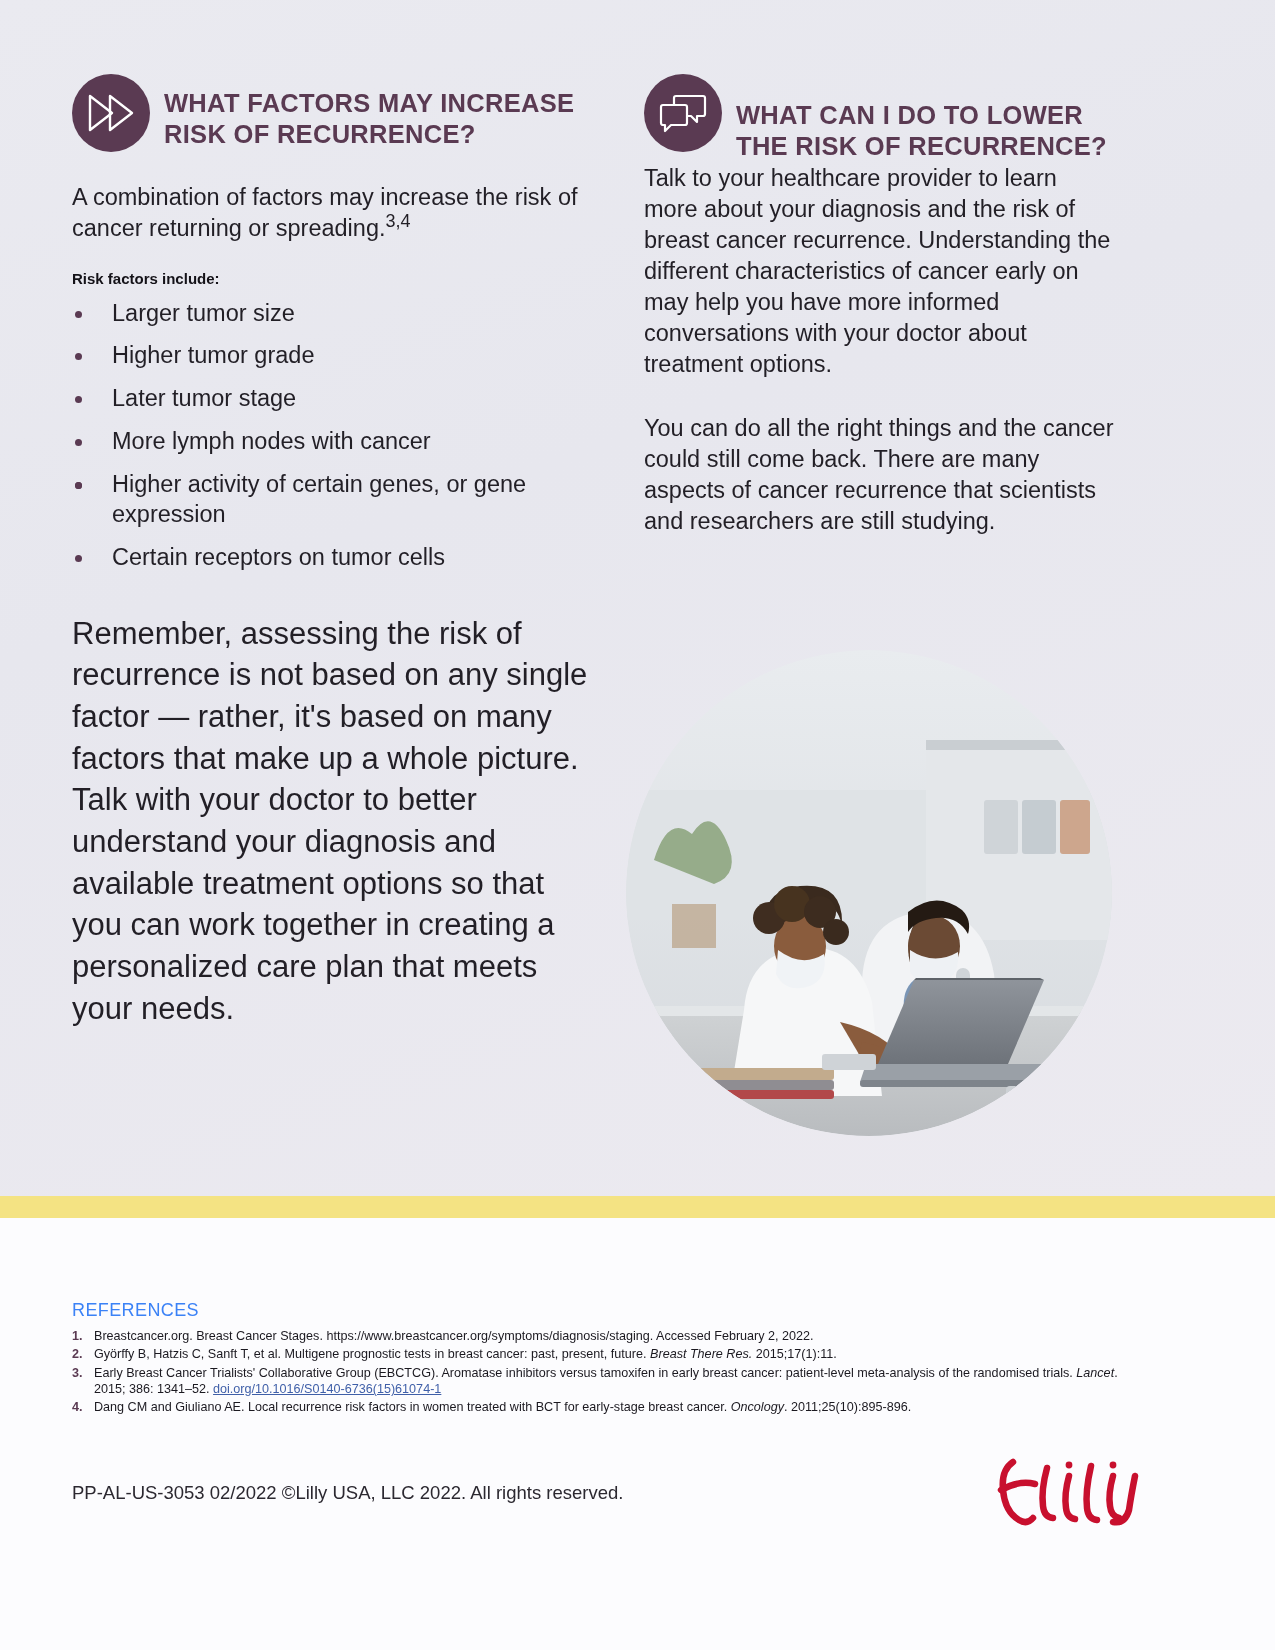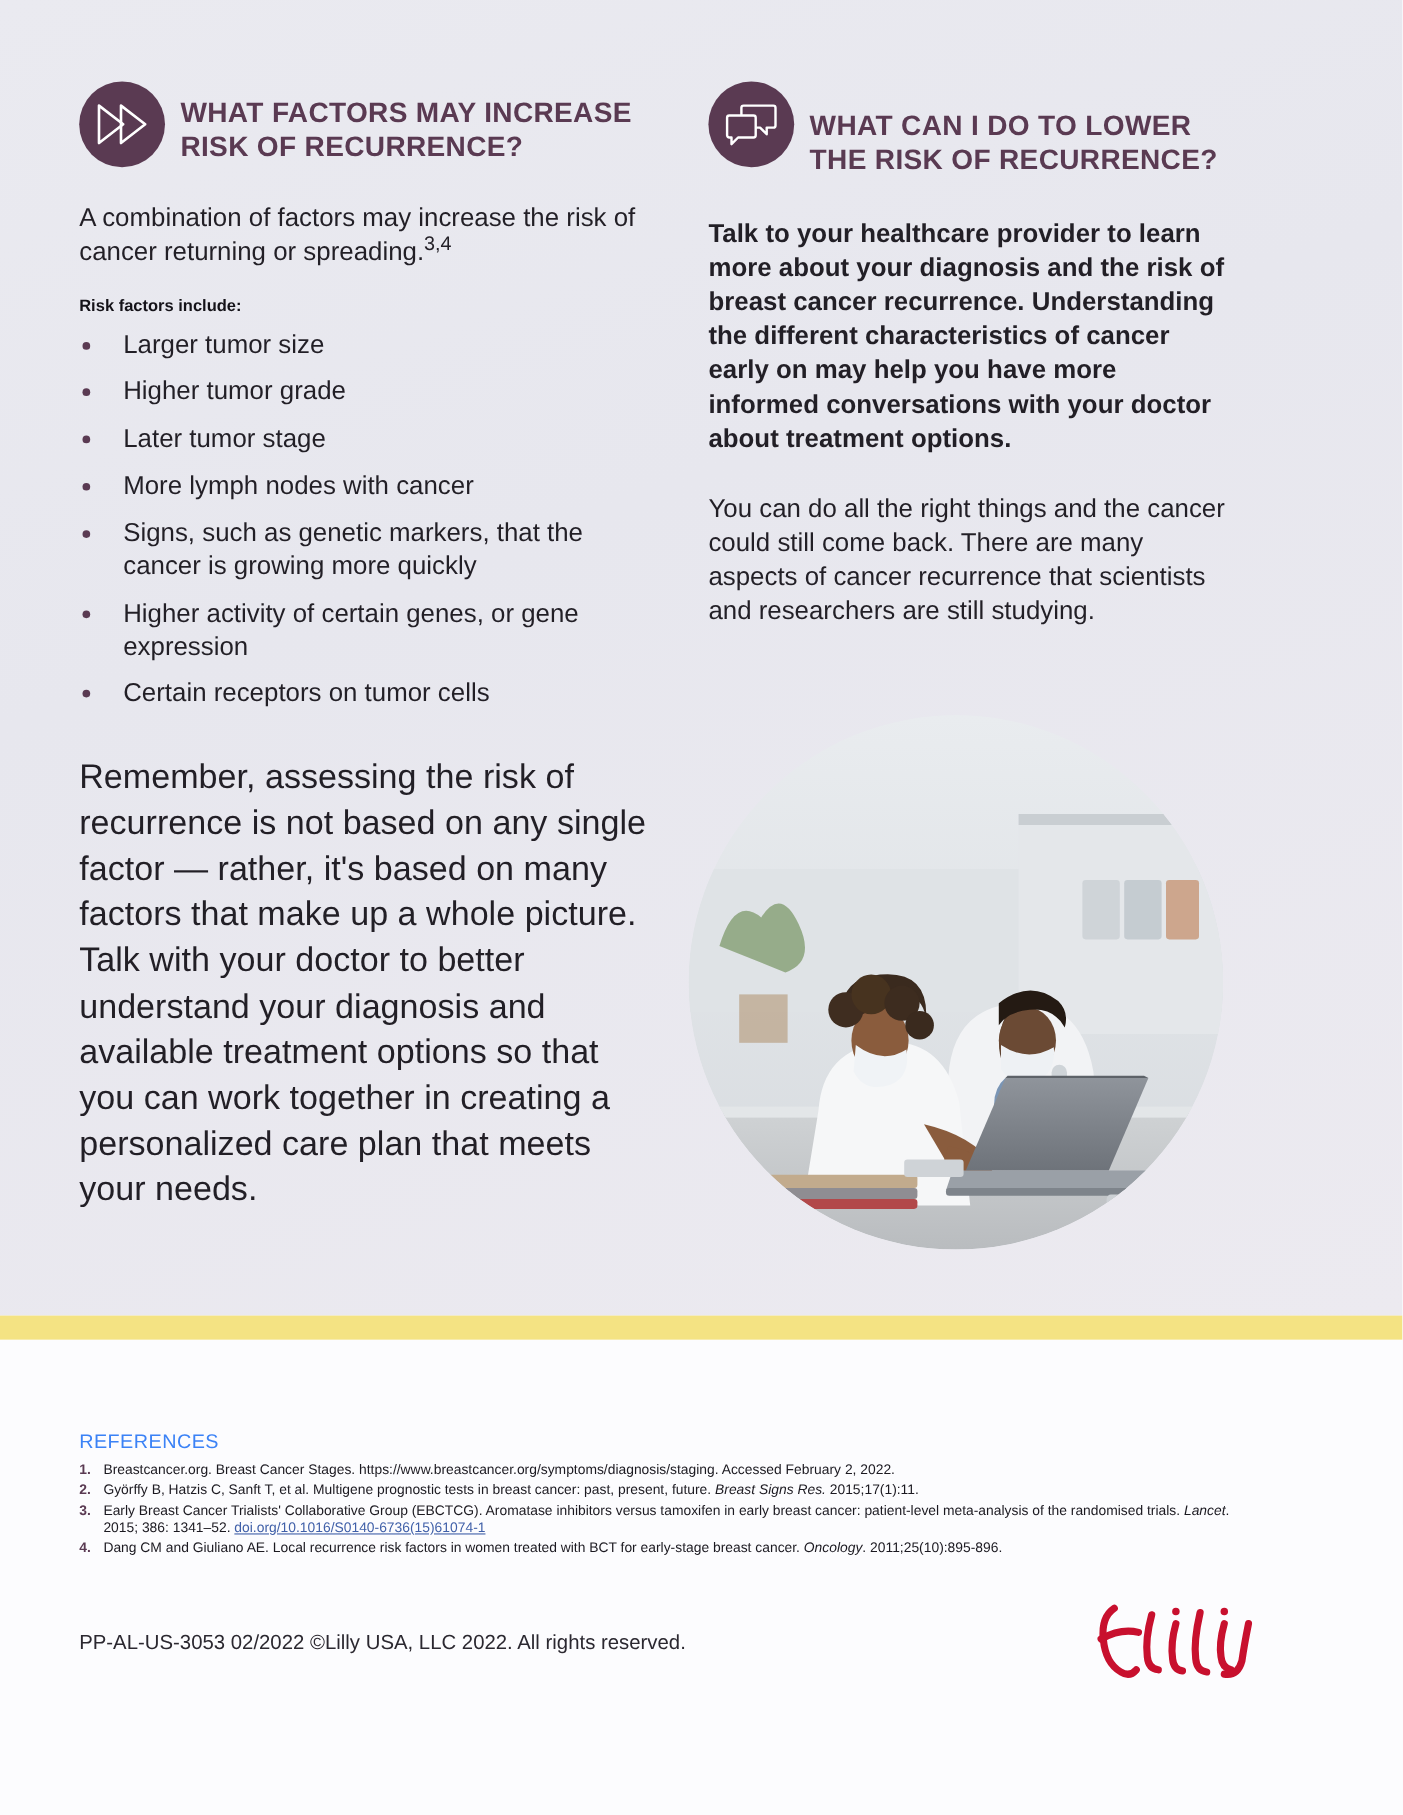--- a/index.html
+++ b/index.html
@@ -135,41 +135,41 @@
 
     <p class="para intro"><span>A combination of factors may increase the risk of cancer returning or spreading.</span><span class="sup">3,4</span></p>
 
     <p class="lead-bold">Risk factors include:</p>
 
     <ul class="risk">
       <li><span class="dot"></span><span>Larger tumor size</span></li>
       <li><span class="dot"></span><span>Higher tumor grade</span></li>
       <li><span class="dot"></span><span>Later tumor stage</span></li>
       <li><span class="dot"></span><span>More lymph nodes with cancer</span></li>
-      <li><span class="dot"></span><span>Signs, such as genetic markers, that the cancer is growing more quickly</span></li>
+      <li><span class="dot"></span></li>
       <li><span class="dot"></span><span>Higher activity of certain genes, or gene expression</span></li>
       <li><span class="dot"></span><span>Certain receptors on tumor cells</span></li>
     </ul>
 
     <p class="para remember">Remember, assessing the risk of recurrence is not based on any single factor — rather, it's based on many factors that make up a whole picture. Talk with your doctor to better understand your diagnosis and available treatment options so that you can work together in creating a personalized care plan that meets your needs.</p>
   </div>
 
   <div class="col col-right">
 
     <div class="sec-head">
       <div class="badge">
         <svg width="48" height="42" viewBox="0 0 48 42">
           <path d="M17 4 H44 a2 2 0 0 1 2 2 V22 a2 2 0 0 1 -2 2 H38 v6 l-6 -6 H17 a2 2 0 0 1 -2 -2 V6 a2 2 0 0 1 2 -2 Z" fill="none" stroke="#ffffff" stroke-width="2.2" stroke-linejoin="round"></path>
           <path d="M4 13 H26 a2 2 0 0 1 2 2 V31 a2 2 0 0 1 -2 2 H12 l-6 6 v-6 H4 a2 2 0 0 1 -2 -2 V15 a2 2 0 0 1 2 -2 Z" fill="#5a3a52" stroke="#ffffff" stroke-width="2.2" stroke-linejoin="round"></path>
         </svg>
       </div>
       <h2 class="sec-title">WHAT CAN I DO TO LOWER THE RISK OF RECURRENCE?</h2>
     </div>
 
-    <p class="para rpara" style="margin-top:34px;font-weight:bold;">Talk to your healthcare provider to learn more about your diagnosis and the risk of breast cancer recurrence. Understanding the different characteristics of cancer early on may help you have more informed conversations with your doctor about treatment options.</p>
+    <p class="para rpara" style="">Talk to your healthcare provider to learn more about your diagnosis and the risk of breast cancer recurrence. Understanding the different characteristics of cancer early on may help you have more informed conversations with your doctor about treatment options.</p>
 
     <p class="para rpara">You can do all the right things and the cancer could still come back. There are many aspects of cancer recurrence that scientists and researchers are still studying.</p>
   </div>
 
   <div class="photo-wrap">
     <svg width="486" height="486" viewBox="0 0 486 486">
       <defs>
         <clipPath id="circ">
             <circle cx="243" cy="243" r="243"></circle>
           </clipPath>
@@ -236,21 +236,21 @@
   </div>
 
   <div class="refs">
     <p class="refs-title">REFERENCES</p>
 
     <ol class="ref-list">
       <li>
         <span class="num">1.</span><span>Breastcancer.org. Breast Cancer Stages. https://www.breastcancer.org/symptoms/diagnosis/staging. Accessed February 2, 2022.</span>
       </li>
       <li>
-        <span class="num">2.</span><span>Györffy B, Hatzis C, Sanft T, et al. Multigene prognostic tests in breast cancer: past, present, future. </span><span class="ital">Breast Signs Res.</span><span> 2015;17(1):11.</span>
+        <span class="num">2.</span><span>Györffy B, Hatzis C, Sanft T, et al. Multigene prognostic tests in breast cancer: past, present, future. </span><span class="ital">Breast There Res.</span><span> 2015;17(1):11.</span>
       </li>
       <li>
         <span class="num">3.</span><span>Early Breast Cancer Trialists' Collaborative Group (EBCTCG). Aromatase inhibitors versus tamoxifen in early breast cancer: patient-level meta-analysis of the randomised trials. </span><span class="ital">Lancet</span><span>. 2015; 386: 1341–52. </span><a class="doi" href="#">doi.org/10.1016/S0140-6736(15)61074-1</a>
       </li>
       <li>
         <span class="num">4.</span><span>Dang CM and Giuliano AE. Local recurrence risk factors in women treated with BCT for early-stage breast cancer. </span><span class="ital">Oncology</span><span>. 2011;25(10):895-896.</span>
       </li>
     </ol>
   </div>
 

